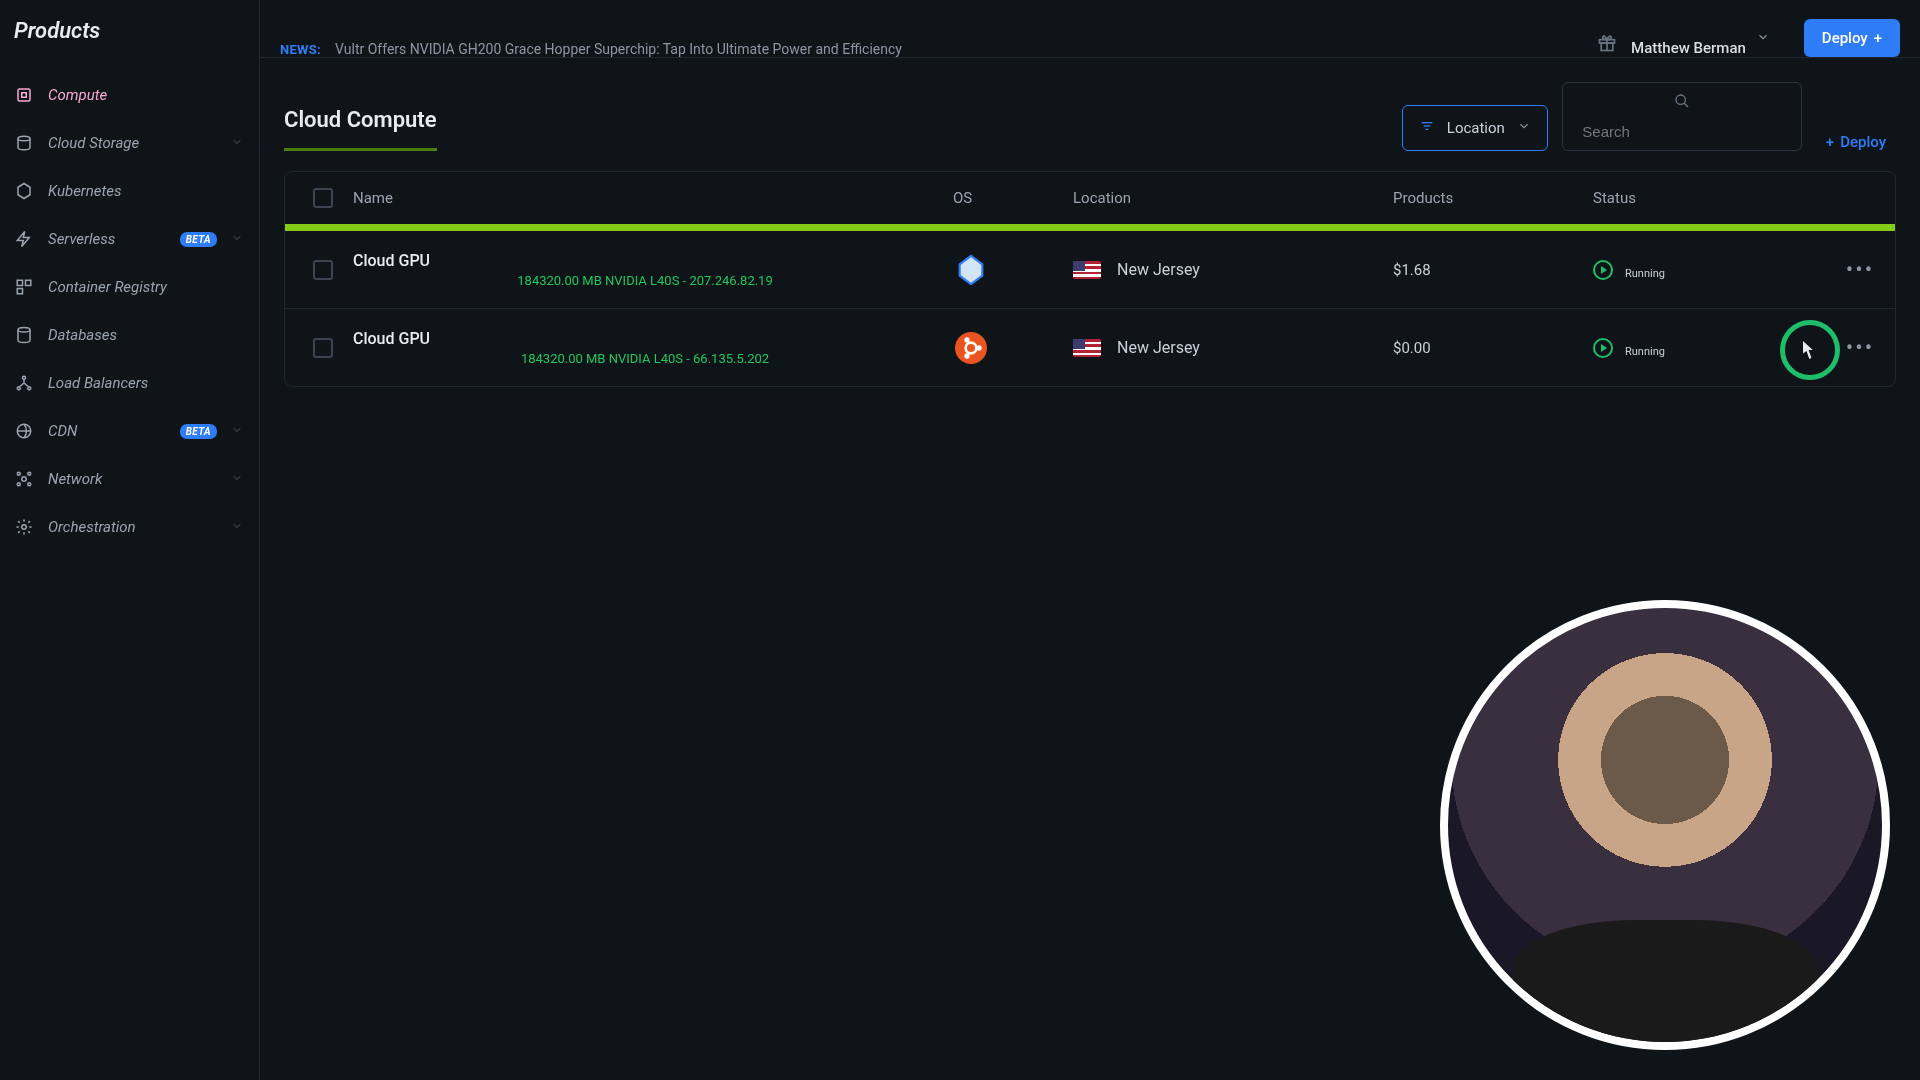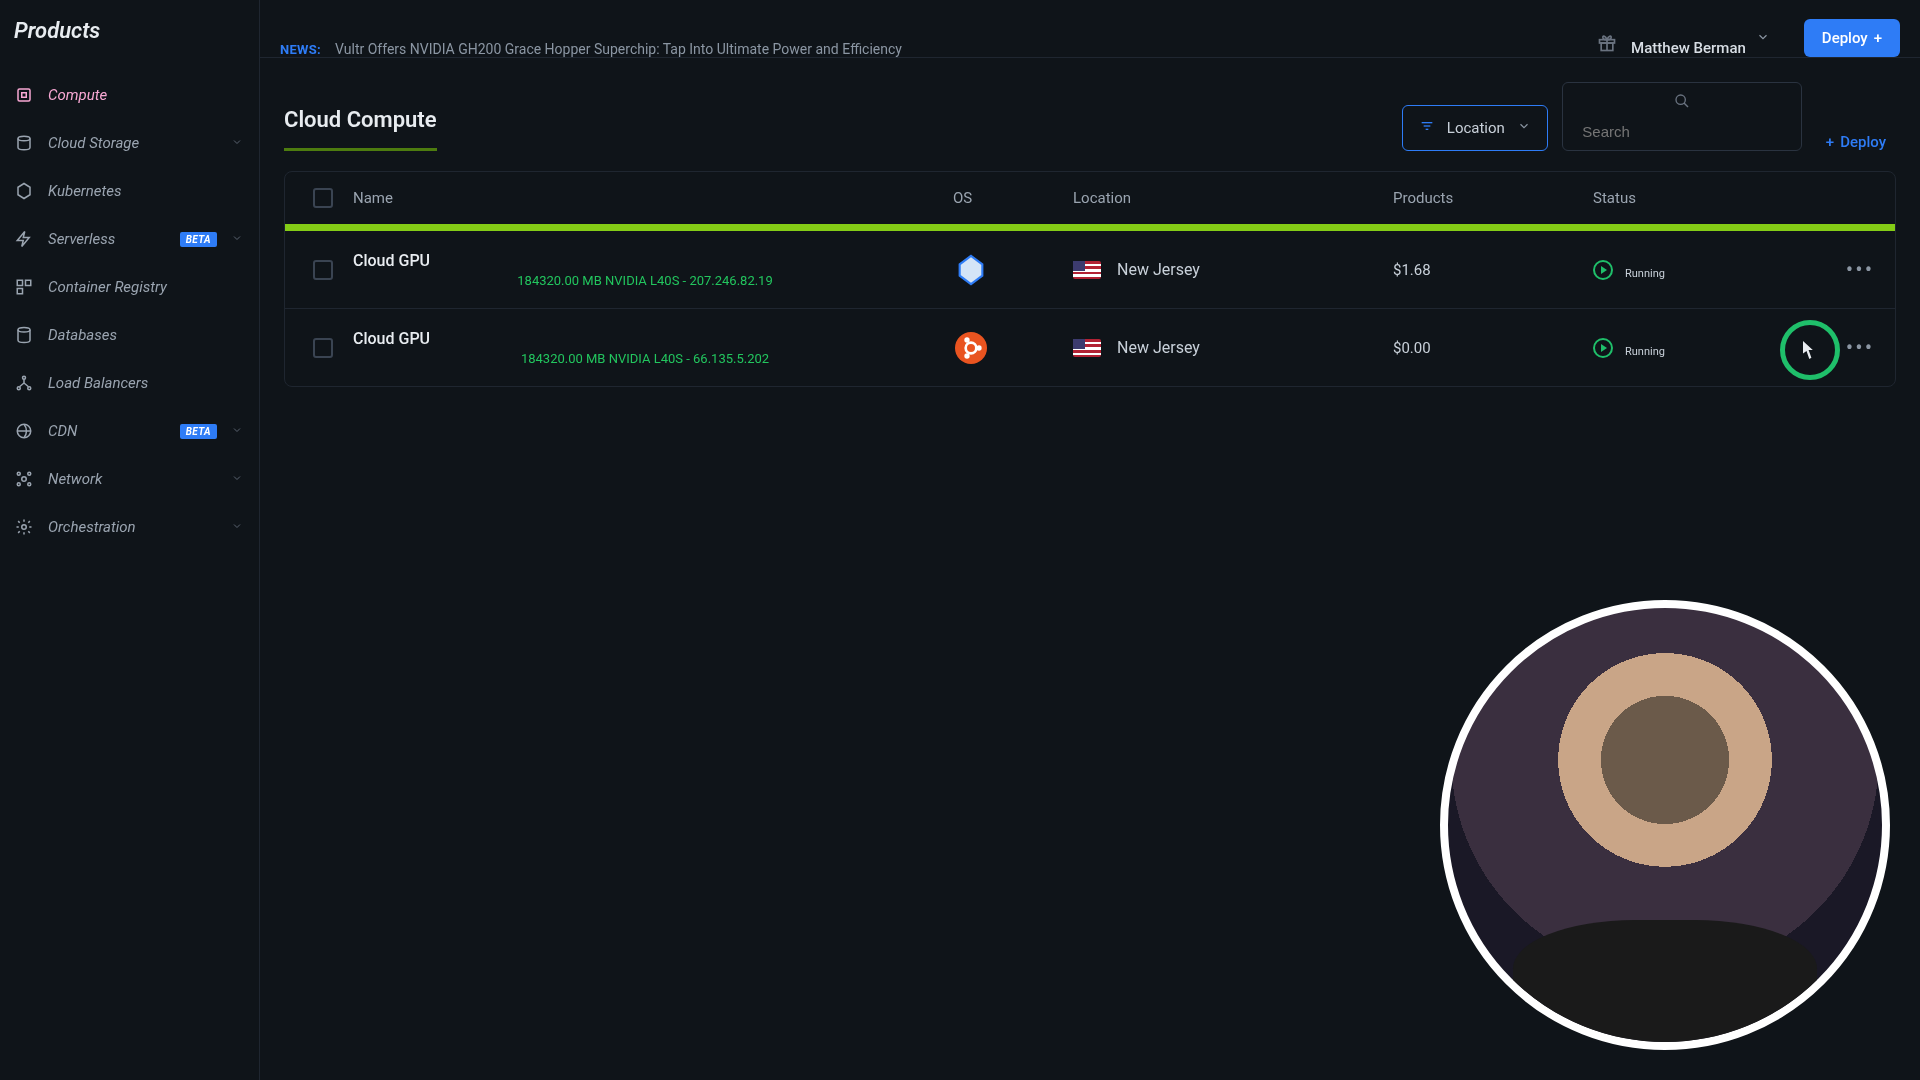--- a/index.html
+++ b/index.html
@@ -41,21 +41,21 @@
 .sidebar-item.active { color: #f9a8d4; }
 .sidebar-item .si-icon { width: 20px; height: 20px; display:flex; align-items:center; justify-content:center; }
 .sidebar-item .si-label { flex: 1; }
 .sidebar-item .chev { width: 14px; color:#5a6370; }
 .badge {
   font-size: 10px;
   font-weight: 700;
   background: #2e7cf6;
   color: #fff;
   padding: 2px 6px;
-  border-radius: 2px;
+  border-radius: 7px;
   letter-spacing: 0.4px;
 }
 
 
 .main { flex: 1; display: flex; flex-direction: column; position: relative; }
 .topbar {
   height: 58px;
   border-bottom: 1px solid #1f2630;
   display: flex;
   align-items: flex-end;

